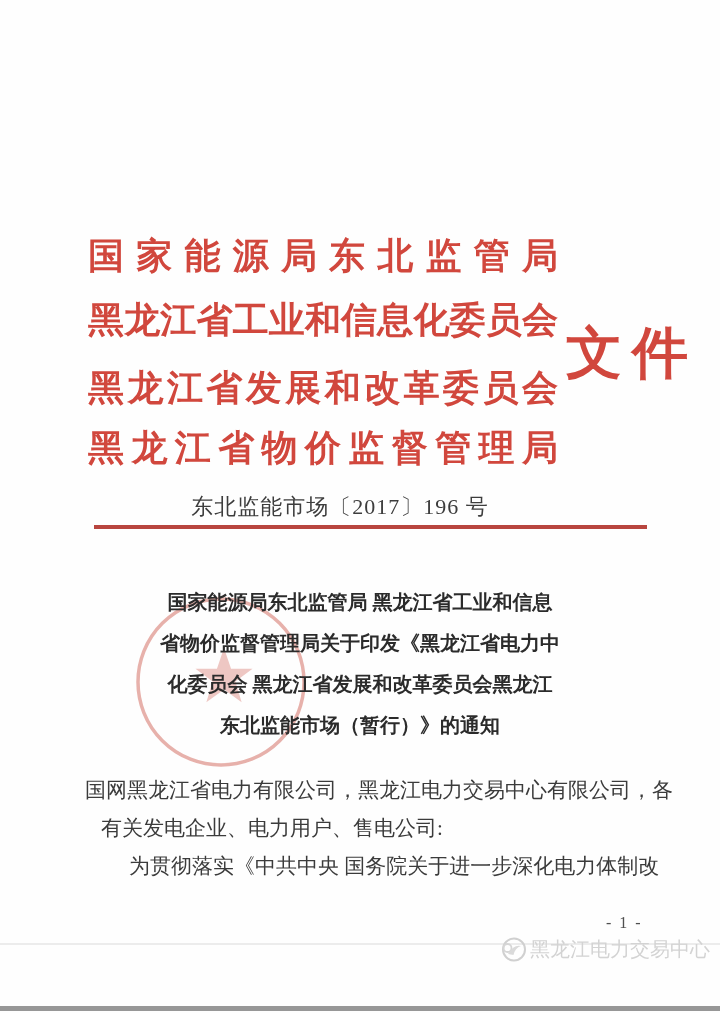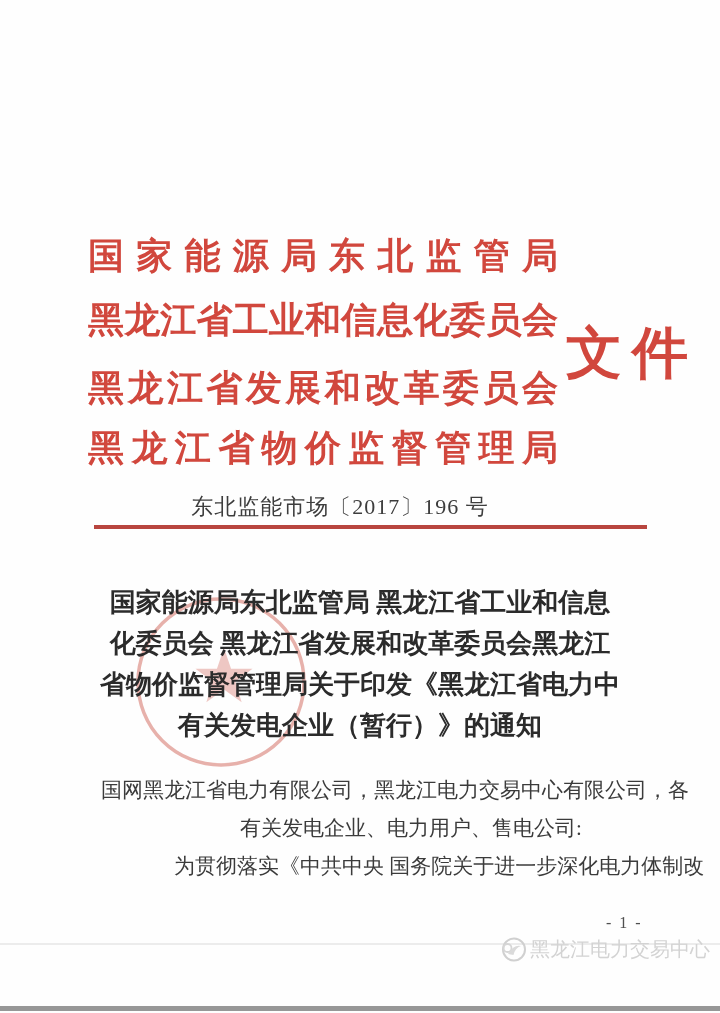--- a/index.html
+++ b/index.html
@@ -70,33 +70,32 @@
   }
   
   .title-block {
     position: absolute;
     left: 80px;
     top: 582px;
     width: 560px;
     text-align: center;
     font-weight: 700;
     color: #2b2b2b;
-    font-size: 26px;
+    font-size: 20px;
     line-height: 41px;
     white-space: nowrap;
   }
   
   .body-line {
     position: absolute;
     left: 85px;
     width: 620px;
     font-size: 21px;
     color: #3b3b3b;
     white-space: nowrap;
-    text-align: center;
   }
   .body-line-1 { top: 776px; }
   .body-line-2 { top: 814px; margin-left: 16px; }
   .body-line-3 { top: 852px; padding-left: 44px; }
   
   .page-number {
     position: absolute;
     left: 606px;
     top: 914px;
     font-size: 16px;
@@ -202,23 +201,23 @@
     <div class="red-rule"></div>
   </div>
 
   <svg class="seal" viewBox="0 0 196 196" xmlns="http://www.w3.org/2000/svg">
     <circle cx="96" cy="94" r="83" fill="none" stroke="rgba(204,84,72,0.45)" stroke-width="3.5"></circle>
     <polygon points="0,-30 7.05,-9.27 28.53,-9.27 11.41,3.54 17.63,24.27 0,11.46 -17.63,24.27 -11.41,3.54 -28.53,-9.27 -7.05,-9.27" transform="translate(99,90)" fill="rgba(204,84,72,0.32)"></polygon>
   </svg>
 
   <div class="title-block">
     <div>国家能源局东北监管局 黑龙江省工业和信息</div>
+    <div>省物价监督管理局关于印发《黑龙江省电力中</div>
     <div>化委员会 黑龙江省发展和改革委员会黑龙江</div>
-    <div>省物价监督管理局关于印发《黑龙江省电力中</div>
-    <div>有关发电企业（暂行）》的通知</div>
+    <div>东北监能市场（暂行）》的通知</div>
   </div>
 
   <div>
     <div class="body-line body-line-1">国网黑龙江省电力有限公司，黑龙江电力交易中心有限公司，各</div>
     <div class="body-line body-line-2">有关发电企业、电力用户、售电公司:</div>
     <div class="body-line body-line-3">为贯彻落实《中共中央 国务院关于进一步深化电力体制改</div>
   </div>
 
   <div class="page-number">- 1 -</div>
 

